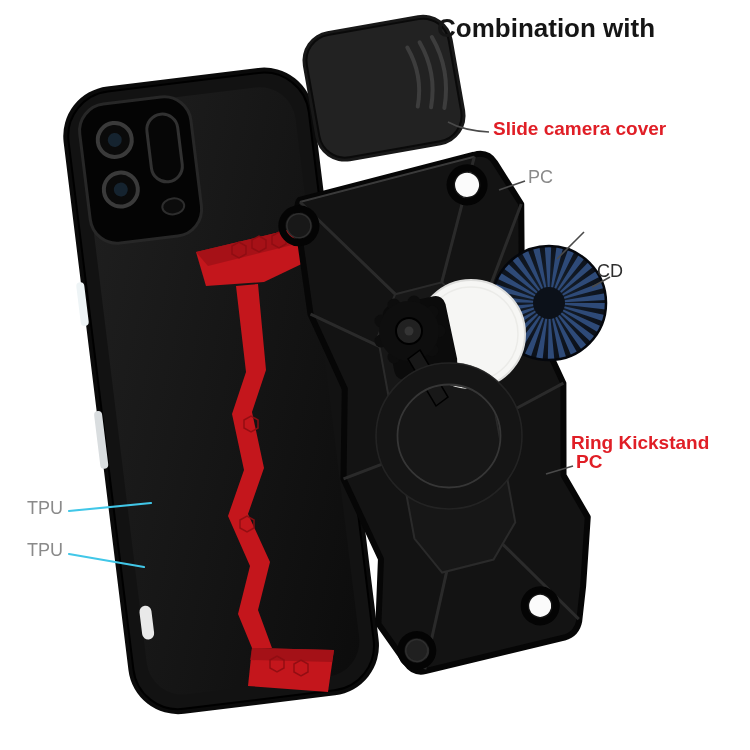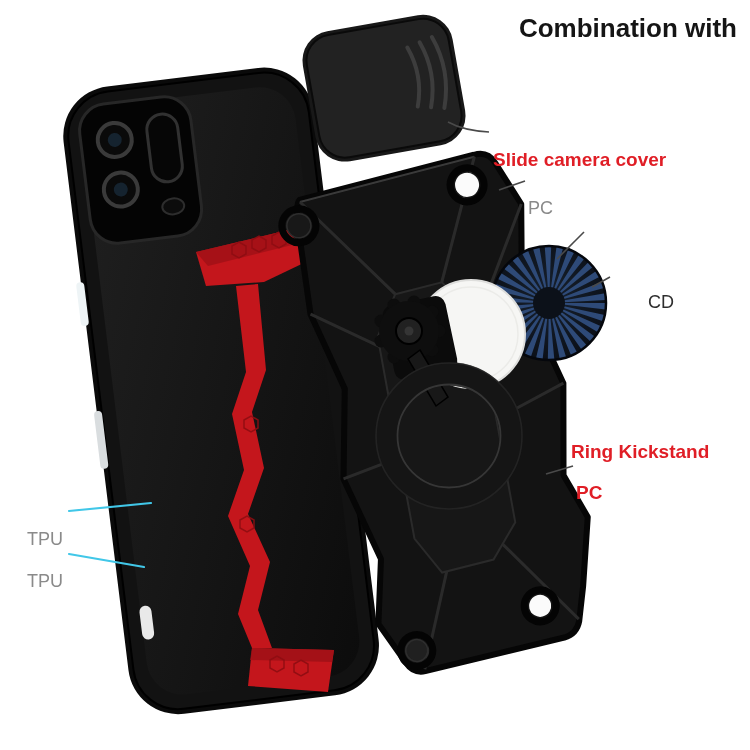--- a/index.html
+++ b/index.html
@@ -12,25 +12,25 @@
     --case-red:#c4161c;
     --magnet-blue:#2e4a78;
   }
   html,body{margin:0;padding:0;background:#fff;}
   .stage{
     position:relative;width:750px;height:750px;background:#fff;overflow:hidden;
     font-family:"Liberation Sans",sans-serif;
   }
   .stage svg{position:absolute;left:0;top:0;}
   .title{
-    position:absolute;top:12px;right:13px;width:300px;text-align:right;
+    position:absolute;top:12px;right:13px;width:300px;
     color:var(--title-color,#151515);font-weight:800;font-size:26px;line-height:1.24;
     letter-spacing:0px;
   }
-  .label{position:absolute;white-space:nowrap;line-height:1.1;margin-top:31px;}
+  .label{position:absolute;white-space:nowrap;line-height:1.1;}
   .label.red{color:var(--accent-red,#e01e26);font-weight:700;font-size:19px;}
   .label.gray{color:var(--label-gray,#8a8a8a);font-weight:500;font-size:18px;}
   .label.dark{color:var(--label-dark,#2e2e2e);font-weight:500;font-size:18px;}
   
   .case-red{fill:var(--case-red,#c4161c);}
   .case-red-dk{fill:#9c1016;}
   .cd-spokes{stroke:var(--magnet-blue,#2e4a78);}
   .lead{stroke:var(--callout-gray,#4a4a4a);stroke-width:1.6;fill:none;}
   .lead-cyan{stroke:var(--callout-cyan,#41c7e8);stroke-width:2.2;fill:none;stroke-linecap:round;}
 </style>
@@ -175,18 +175,18 @@
       <path class="lead-cyan" d="M69,554 L144,567"></path>
     </g>
   </svg>
 
   <div class="title">
     <div>Combination with</div>
   </div>
 
   <div class="label red" style="left:493px;top:119px">Slide camera cover</div>
   <div class="label gray" style="left:528px;top:168px">PC</div>
-  <div class="label dark" style="left:648px;top:262px">CD</div>
-  <div class="label red" style="left:571px;top:411px">Ring Kickstand</div>
+  <div class="label dark" style="left:597px;top:262px">CD</div>
+  <div class="label red" style="left:571px;top:433px">Ring Kickstand</div>
   <div class="label red" style="left:576px;top:452px">PC</div>
   <div class="label gray" style="left:27px;top:499px">TPU</div>
   <div class="label gray" style="left:27px;top:541px">TPU</div>
 </div>
 
 </body></html>

